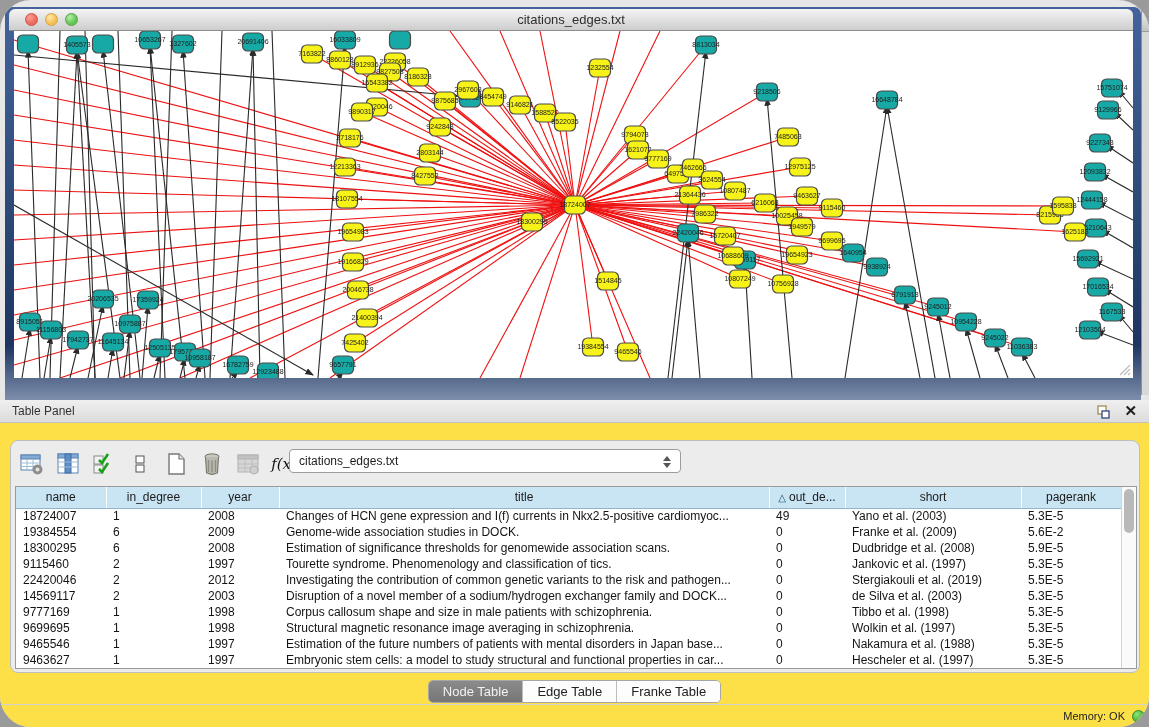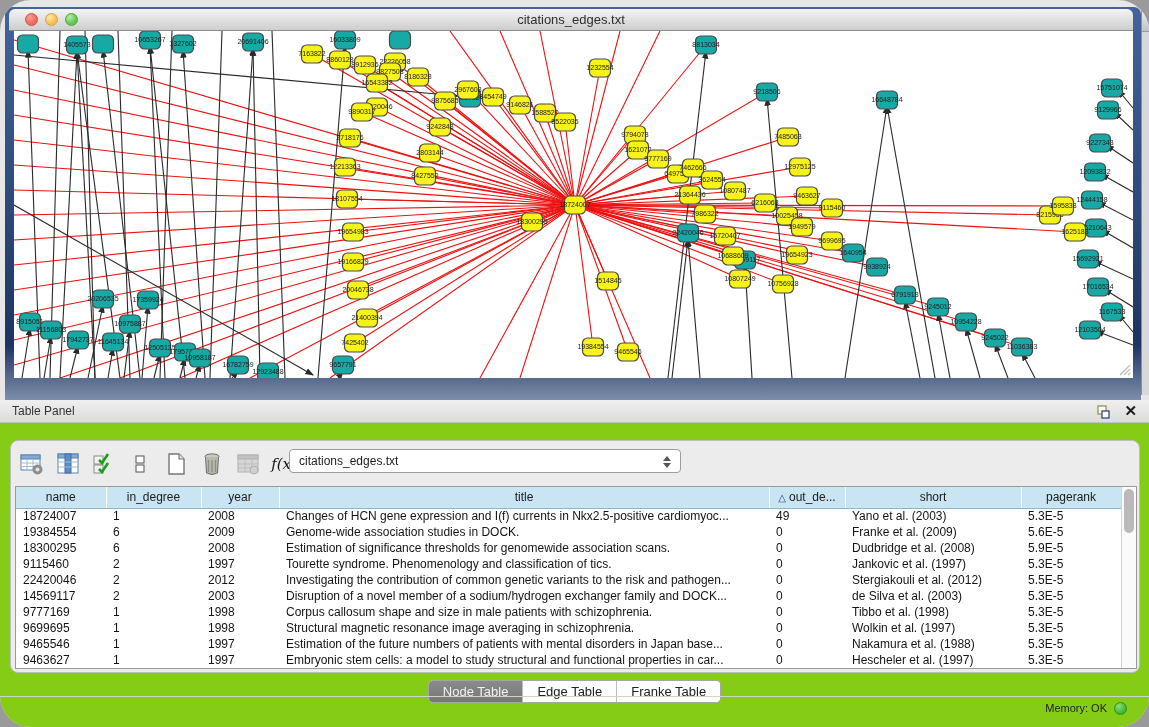--- a/index.html
+++ b/index.html
@@ -21,21 +21,21 @@
   .canvas { position:absolute; left:9px; top:24px; width:1119px; height:347px; background:#ffffff; overflow:hidden; }
   .canvas svg { display:block; }
   .grip { position:absolute; right:2px; bottom:2px; width:14px; height:14px; opacity:.65; }
 
   
   .bg-window { position:absolute; left:1141px; top:10px; width:8px; height:385px;
     background:#d8d8d8; border-left:1px solid #8f8f8f; }
   .bg-window .cap { height:22px; background:linear-gradient(180deg,#ededed,#c2c2c2); border-bottom:1px solid #9a9a9a; }
 
   
-  .panel { position:absolute; left:0; top:400px; width:1149px; height:327px; background:#84cc16; }
+  .panel { position:absolute; left:0; top:400px; width:1149px; height:327px; background:#fde047; }
   .panel-header { position:absolute; left:0; top:0; width:100%; height:23px;
     background:linear-gradient(180deg,#efefef,#dcdcdc); border-bottom:1px solid #c2c2c2; }
   .panel-title { position:absolute; left:12px; top:4px; font-size:12px; color:#333; }
   .panel-header .float-btn { position:absolute; right:38px; top:4px; width:16px; height:16px; cursor:default; }
   .panel-header .close-btn { position:absolute; right:12px; top:2px; font-size:15px; font-weight:bold; color:#1c1c1c; cursor:default; }
 
   .content-frame { position:absolute; left:10px; top:40px; width:1130px; height:233px;
     background:#ececec; border:1px solid #bdbdbd; border-radius:8px; }
   .toolbar { position:absolute; left:8px; top:6px; height:34px; display:flex; align-items:center; gap:10px; }
   .tool { width:26px; height:26px; display:flex; align-items:center; justify-content:center; }
@@ -58,22 +58,22 @@
   .sort-tri { font-size:10px; margin-right:3px; color:#14506e; }
   .vscroll { position:absolute; right:0; top:0; width:15px; height:181px; background:#fafafa; border-left:1px solid #d4d4d4; }
   .vscroll .thumb { position:absolute; left:2px; top:2px; width:10px; height:44px; background:#b9b9b9; border-radius:5px; }
 
   .tabbar { position:absolute; left:0; top:280px; width:100%; display:flex; justify-content:center; }
   .seg { display:flex; border:1px solid #a6a6a6; border-radius:5px; overflow:hidden; background:#fdfdfd; }
   .seg .tab { padding:3px 14px; font-size:13px; color:#222; background:#fdfdfd; border-right:1px solid #bdbdbd; cursor:default; }
   .seg .tab:last-child { border-right:none; }
   .seg .tab.sel { background:linear-gradient(180deg,#8b8b8b,#767676); color:#f2f2f2; }
 
-  .statusbar { position:absolute; left:0; top:296px; width:100%; height:23px; border-top:1px solid #d2d2d2;
-    display:flex; align-items:center; justify-content:flex-end; padding-right:22px; gap:7px; }
+  .statusbar { position:absolute; left:0; top:304px; width:100%; height:23px; border-top:1px solid #d2d2d2;
+    display:flex; align-items:center; justify-content:flex-end; padding-right:4px; gap:7px; }
   .mem-label { font-size:11px; color:#222; }
   .mem-dot { width:13px; height:13px; border-radius:50%; background:radial-gradient(circle at 35% 30%, #8fe07e, #43b531 65%); border:1px solid #2f8d22; }
 </style>
 </head>
 <body>
 
 <div class="screen">
 
   <div class="net-window">
     <div class="titlebar">
@@ -742,21 +742,21 @@
                 <td>Yano et al. (2003)</td>
                 <td>5.3E-5</td>
               </tr>
               <tr>
                 <td>19384554</td>
                 <td>6</td>
                 <td>2009</td>
                 <td>Genome-wide association studies in DOCK.</td>
                 <td>0</td>
                 <td>Franke et al. (2009)</td>
-                <td>5.6E-5</td>
+                <td>5.6E-2</td>
               </tr>
               <tr>
                 <td>18300295</td>
                 <td>6</td>
                 <td>2008</td>
                 <td>Estimation of significance thresholds for genomewide association scans.</td>
                 <td>0</td>
                 <td>Dudbridge et al. (2008)</td>
                 <td>5.9E-5</td>
               </tr>
@@ -768,21 +768,21 @@
                 <td>0</td>
                 <td>Jankovic et al. (1997)</td>
                 <td>5.3E-5</td>
               </tr>
               <tr>
                 <td>22420046</td>
                 <td>2</td>
                 <td>2012</td>
                 <td>Investigating the contribution of common genetic variants to the risk and pathogen...</td>
                 <td>0</td>
-                <td>Stergiakouli et al. (2012)</td>
+                <td>Stergiakouli et al. (2019)</td>
                 <td>5.5E-5</td>
               </tr>
               <tr>
                 <td>14569117</td>
                 <td>2</td>
                 <td>2003</td>
                 <td>Disruption of a novel member of a sodium/hydrogen exchanger family and DOCK...</td>
                 <td>0</td>
                 <td>de Silva et al. (2003)</td>
                 <td>5.3E-5</td>

